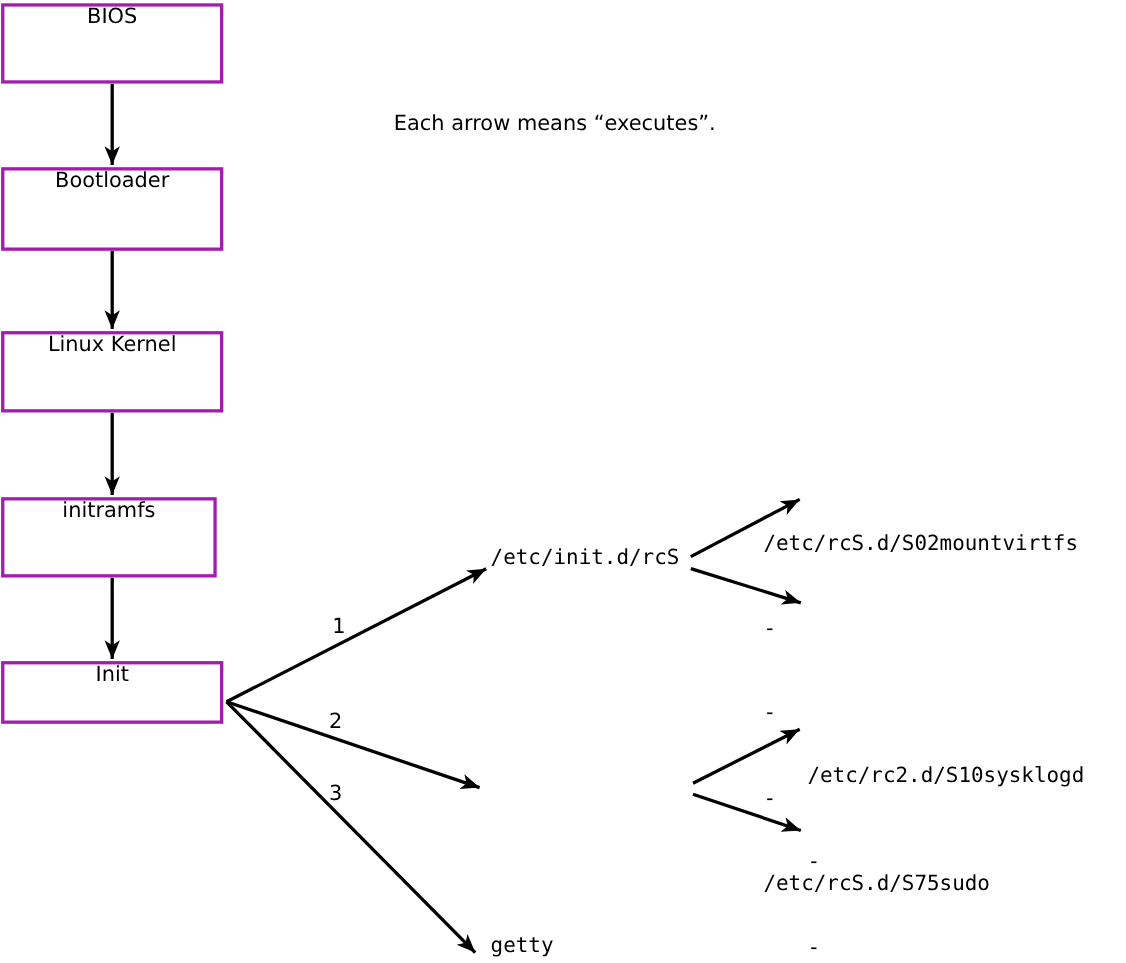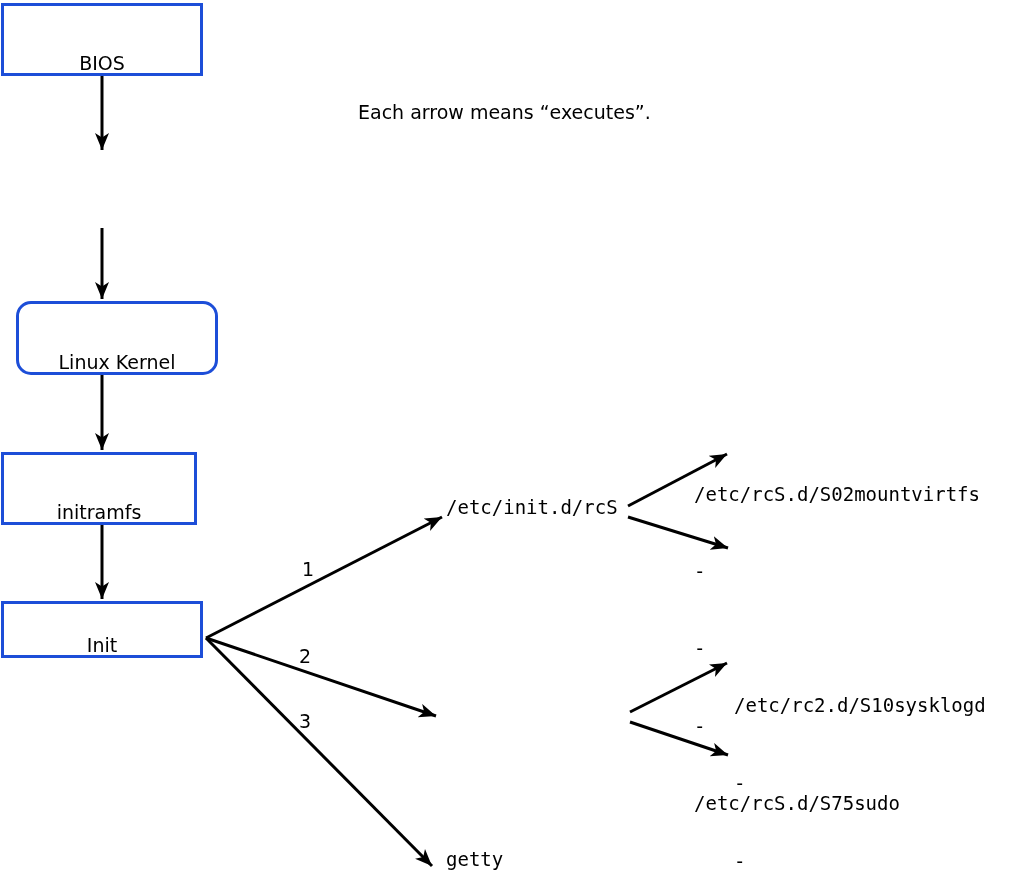--- a/index.html
+++ b/index.html
@@ -13,32 +13,32 @@
     color: #000000;
   }
   .canvas svg.wires {
     position: absolute;
     left: 0; top: 0;
     width: 1024px; height: 875px;
   }
   .box {
     position: absolute;
     box-sizing: border-box;
-    border: 3px solid #1d4ed8;
+    border: 3px solid #a21caf;
     background: #ffffff;
     display: flex;
-    align-items: flex-end;
+    align-items: flex-start;
     justify-content: center;
     font-size: 19px;
     line-height: 1;
     white-space: nowrap;
   }
   .box-bios       { left: 1px;  top: 3px;   width: 202px; height: 73px; }
   .box-bootloader { left: 1px;  top: 152px; width: 202px; height: 76px; }
-  .box-kernel     { left: 16px;  top: 301px; width: 202px; height: 74px; border-radius: 15px; }
+  .box-kernel     { left: 1px;  top: 301px; width: 202px; height: 74px; }
   .box-initramfs  { left: 1px;  top: 452px; width: 196px; height: 73px; }
   .box-init       { left: 1px;  top: 601px; width: 202px; height: 57px; }
   .note {
     position: absolute;
     left: 358px; top: 101px;
     font-size: 19px;
     line-height: 1.2;
     white-space: nowrap;
   }
   .num {
@@ -86,20 +86,23 @@
     <line x1="628" y1="506" x2="727" y2="454" stroke="#000000" stroke-width="3" marker-end="url(#ah)"></line>
     <line x1="628" y1="517" x2="728" y2="548" stroke="#000000" stroke-width="3" marker-end="url(#ah)"></line>
 
     <line x1="630" y1="712" x2="727" y2="663" stroke="#000000" stroke-width="3" marker-end="url(#ah)"></line>
     <line x1="630" y1="722" x2="728" y2="755" stroke="#000000" stroke-width="3" marker-end="url(#ah)"></line>
   </svg>
 
   <div class="box box-bios">
     <span>BIOS</span>
   </div>
+  <div class="box box-bootloader">
+    <span>Bootloader</span>
+  </div>
   <div class="box box-kernel">
     <span>Linux Kernel</span>
   </div>
   <div class="box box-initramfs">
     <span>initramfs</span>
   </div>
   <div class="box box-init">
     <span>Init</span>
   </div>
 

